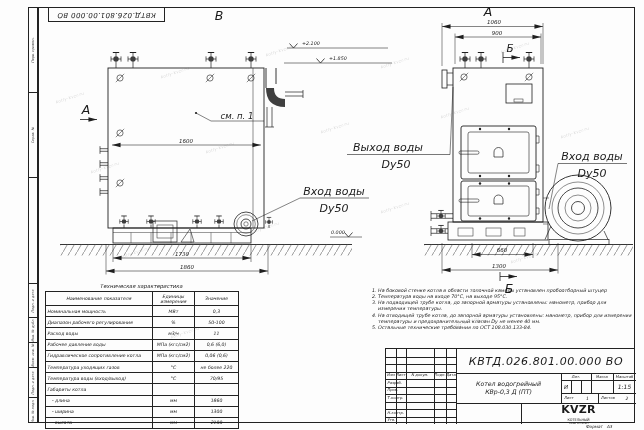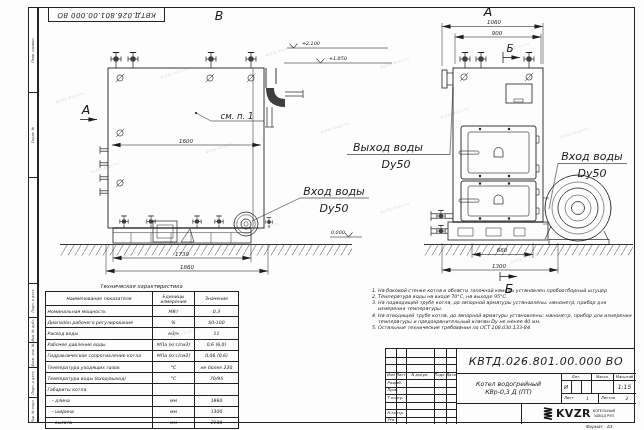--- a/index.html
+++ b/index.html
@@ -40,21 +40,21 @@
   .notes div{text-indent:-6px;padding-left:6px;}
   
   .tblock{position:absolute;left:385px;top:348px;width:250px;height:75px;border:1.2px solid #222;box-sizing:border-box;}
   .tblock .vl{position:absolute;width:0;border-left:0.7px solid #222;}
   .tblock .hl{position:absolute;height:0;border-top:0.7px solid #222;}
   .tb-cell{position:absolute;display:flex;align-items:center;justify-content:center;font-style:italic;overflow:hidden;}
   .tb-small{font-size:3.7px;}
   .tb-left{justify-content:flex-start;padding-left:1.5px;box-sizing:border-box;}
   .docnum{font-size:11px;letter-spacing:.6px;}
   .pname{flex-direction:column;font-size:6.2px;line-height:1.25;}
-  .logo{flex-direction:row;gap:2px;text-align:center;}
+  .logo{flex-direction:column;gap:2px;text-align:center;}
   .logo .kv{font-size:11px;font-weight:bold;font-style:normal;letter-spacing:.3px;}
   .logo .cap{display:flex;flex-direction:column;font-size:3.4px;font-style:normal;line-height:1.2;}
   .fmt{position:absolute;left:586px;top:423.5px;font-size:4.2px;font-style:italic;}
 </style>
 </head>
 <body>
 
 <div class="sheet">
 
   <span class="wm" style="left:55px;top:95px">kotly-kvzr.ru</span>

